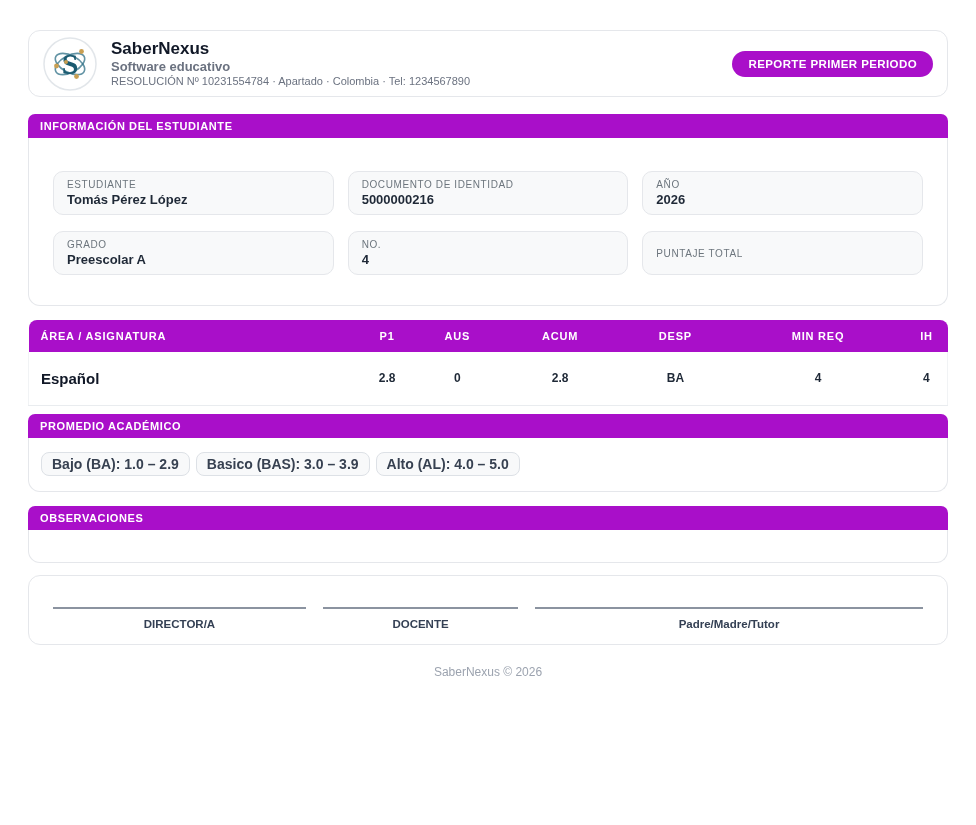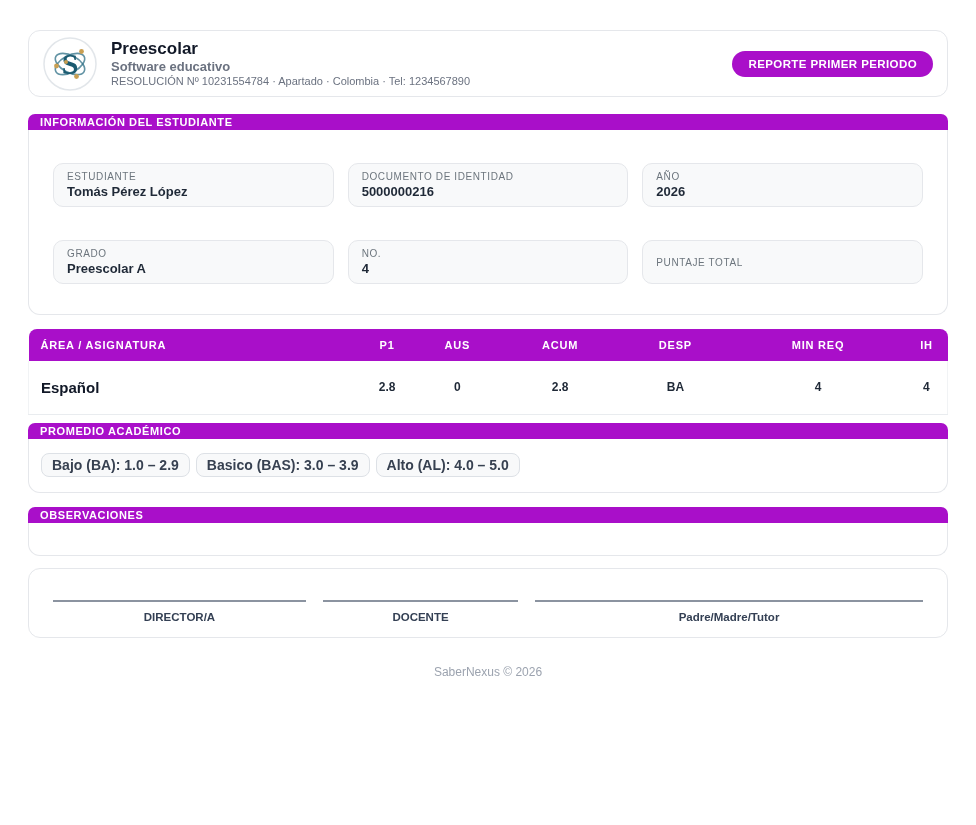--- a/index.html
+++ b/index.html
@@ -27,33 +27,33 @@
   .report-btn {
     margin-left: auto; border: none; cursor: pointer;
     background: var(--accent, #a90fc9); color: #fff;
     font-family: inherit; font-weight: bold; font-size: 11.5px; letter-spacing: .4px;
     padding: 7px 16px; border-radius: 999px; white-space: nowrap;
   }
 
   
   .section-bar {
     background: var(--accent, #a90fc9); color: #fff;
-    height: 16px; display: flex; align-items: center;
+    height: 24px; display: flex; align-items: center;
     padding: 0 12px; border-radius: 7px 7px 0 0;
     font-size: 11px; font-weight: bold; letter-spacing: .6px;
   }
   .section-body {
     background: #fff; border: 1px solid #e5e7eb; border-top: none;
     border-radius: 0 0 12px 12px;
   }
 
   
   .info-body { padding: 33px 24px 30px; margin-bottom: 14px; }
   .info-grid {
-    display: grid; grid-template-columns: 1fr 1fr 1fr; gap: 33px 14px;
+    display: grid; grid-template-columns: 1fr 1fr 1fr; gap: 16px 14px;
   }
   .field-box {
     background: #f8f9fa; border: 1px solid #e5e7eb; border-radius: 10px;
     padding: 7px 13px; min-height: 43px;
     display: flex; flex-direction: column; justify-content: center; gap: 2px;
   }
   .field-label { font-size: 10px; color: #6c757d; letter-spacing: .6px; }
   .field-value { font-size: 13px; font-weight: bold; color: #1f2937; display: flex; align-items: center; gap: 8px; }
   .mini-badge {
     display: inline-block; background: #e9ecef; color: #495057;
@@ -88,21 +88,21 @@
     background: #f8f9fa; border: 1px solid #dde1e6; border-radius: 8px;
     padding: 3px 10px; font-size: 14px; font-weight: bold; color: #374151;
     white-space: nowrap;
   }
 
   
   .obs-wrap { margin-bottom: 12px; }
   .obs-body { min-height: 33px; padding: 6px 12px; font-size: 12px; color: #212529; }
 
   
-  .sign-card { padding: 31px 24px 12px; margin-bottom: 27px; display: flex; justify-content: space-between; align-items: center; }
+  .sign-card { padding: 31px 24px 12px; margin-bottom: 20px; display: flex; justify-content: space-between; align-items: center; }
   .sign-slot { border-top: 2px solid #8b93a0; padding-top: 5px; text-align: center; }
   .sign-slot.s1 { width: 253px; }
   .sign-slot.s2 { width: 195px; }
   .sign-slot.s3 { width: 388px; }
   .sign-label { font-size: 11.5px; font-weight: bold; color: #344054; }
 
   .footer-note { text-align: center; font-size: 12px; color: #9ca3af; }
 </style>
 </head>
 <body>
@@ -116,21 +116,21 @@
         <ellipse cx="27" cy="27" rx="16" ry="8.5" fill="none" stroke="#2e6f86" stroke-width="1.6" opacity="0.75" transform="rotate(-28 27 27)"></ellipse>
         <ellipse cx="27" cy="27" rx="16" ry="8.5" fill="none" stroke="#2e6f86" stroke-width="1.6" opacity="0.75" transform="rotate(28 27 27)"></ellipse>
         <text x="27" y="37" text-anchor="middle" font-family="Liberation Serif, DejaVu Serif, serif" font-size="30" font-weight="bold" fill="#1b5a70">S</text>
         <circle cx="38.5" cy="14.5" r="2.4" fill="#c99f52"></circle>
         <circle cx="13.5" cy="29" r="2.4" fill="#c99f52"></circle>
         <circle cx="33.5" cy="39.5" r="2.4" fill="#c99f52"></circle>
         <circle cx="23" cy="25" r="2" fill="#c99f52"></circle>
       </svg>
     </div>
     <div class="brand-block">
-      <span class="brand-title">Preescolar</span>
+      <span class="brand-title">SaberNexus</span>
       <span class="brand-sub">Software educativo</span>
       <span class="brand-res">RESOLUCIÓN Nº 10231554784 · Apartado · Colombia · Tel: 1234567890</span>
     </div>
     <button class="report-btn">REPORTE PRIMER PERIODO</button>
   </div>
 
   <div class="section-bar">INFORMACIÓN DEL ESTUDIANTE</div>
   <div class="section-body info-body">
     <div class="info-grid">
       <div class="field-box">

